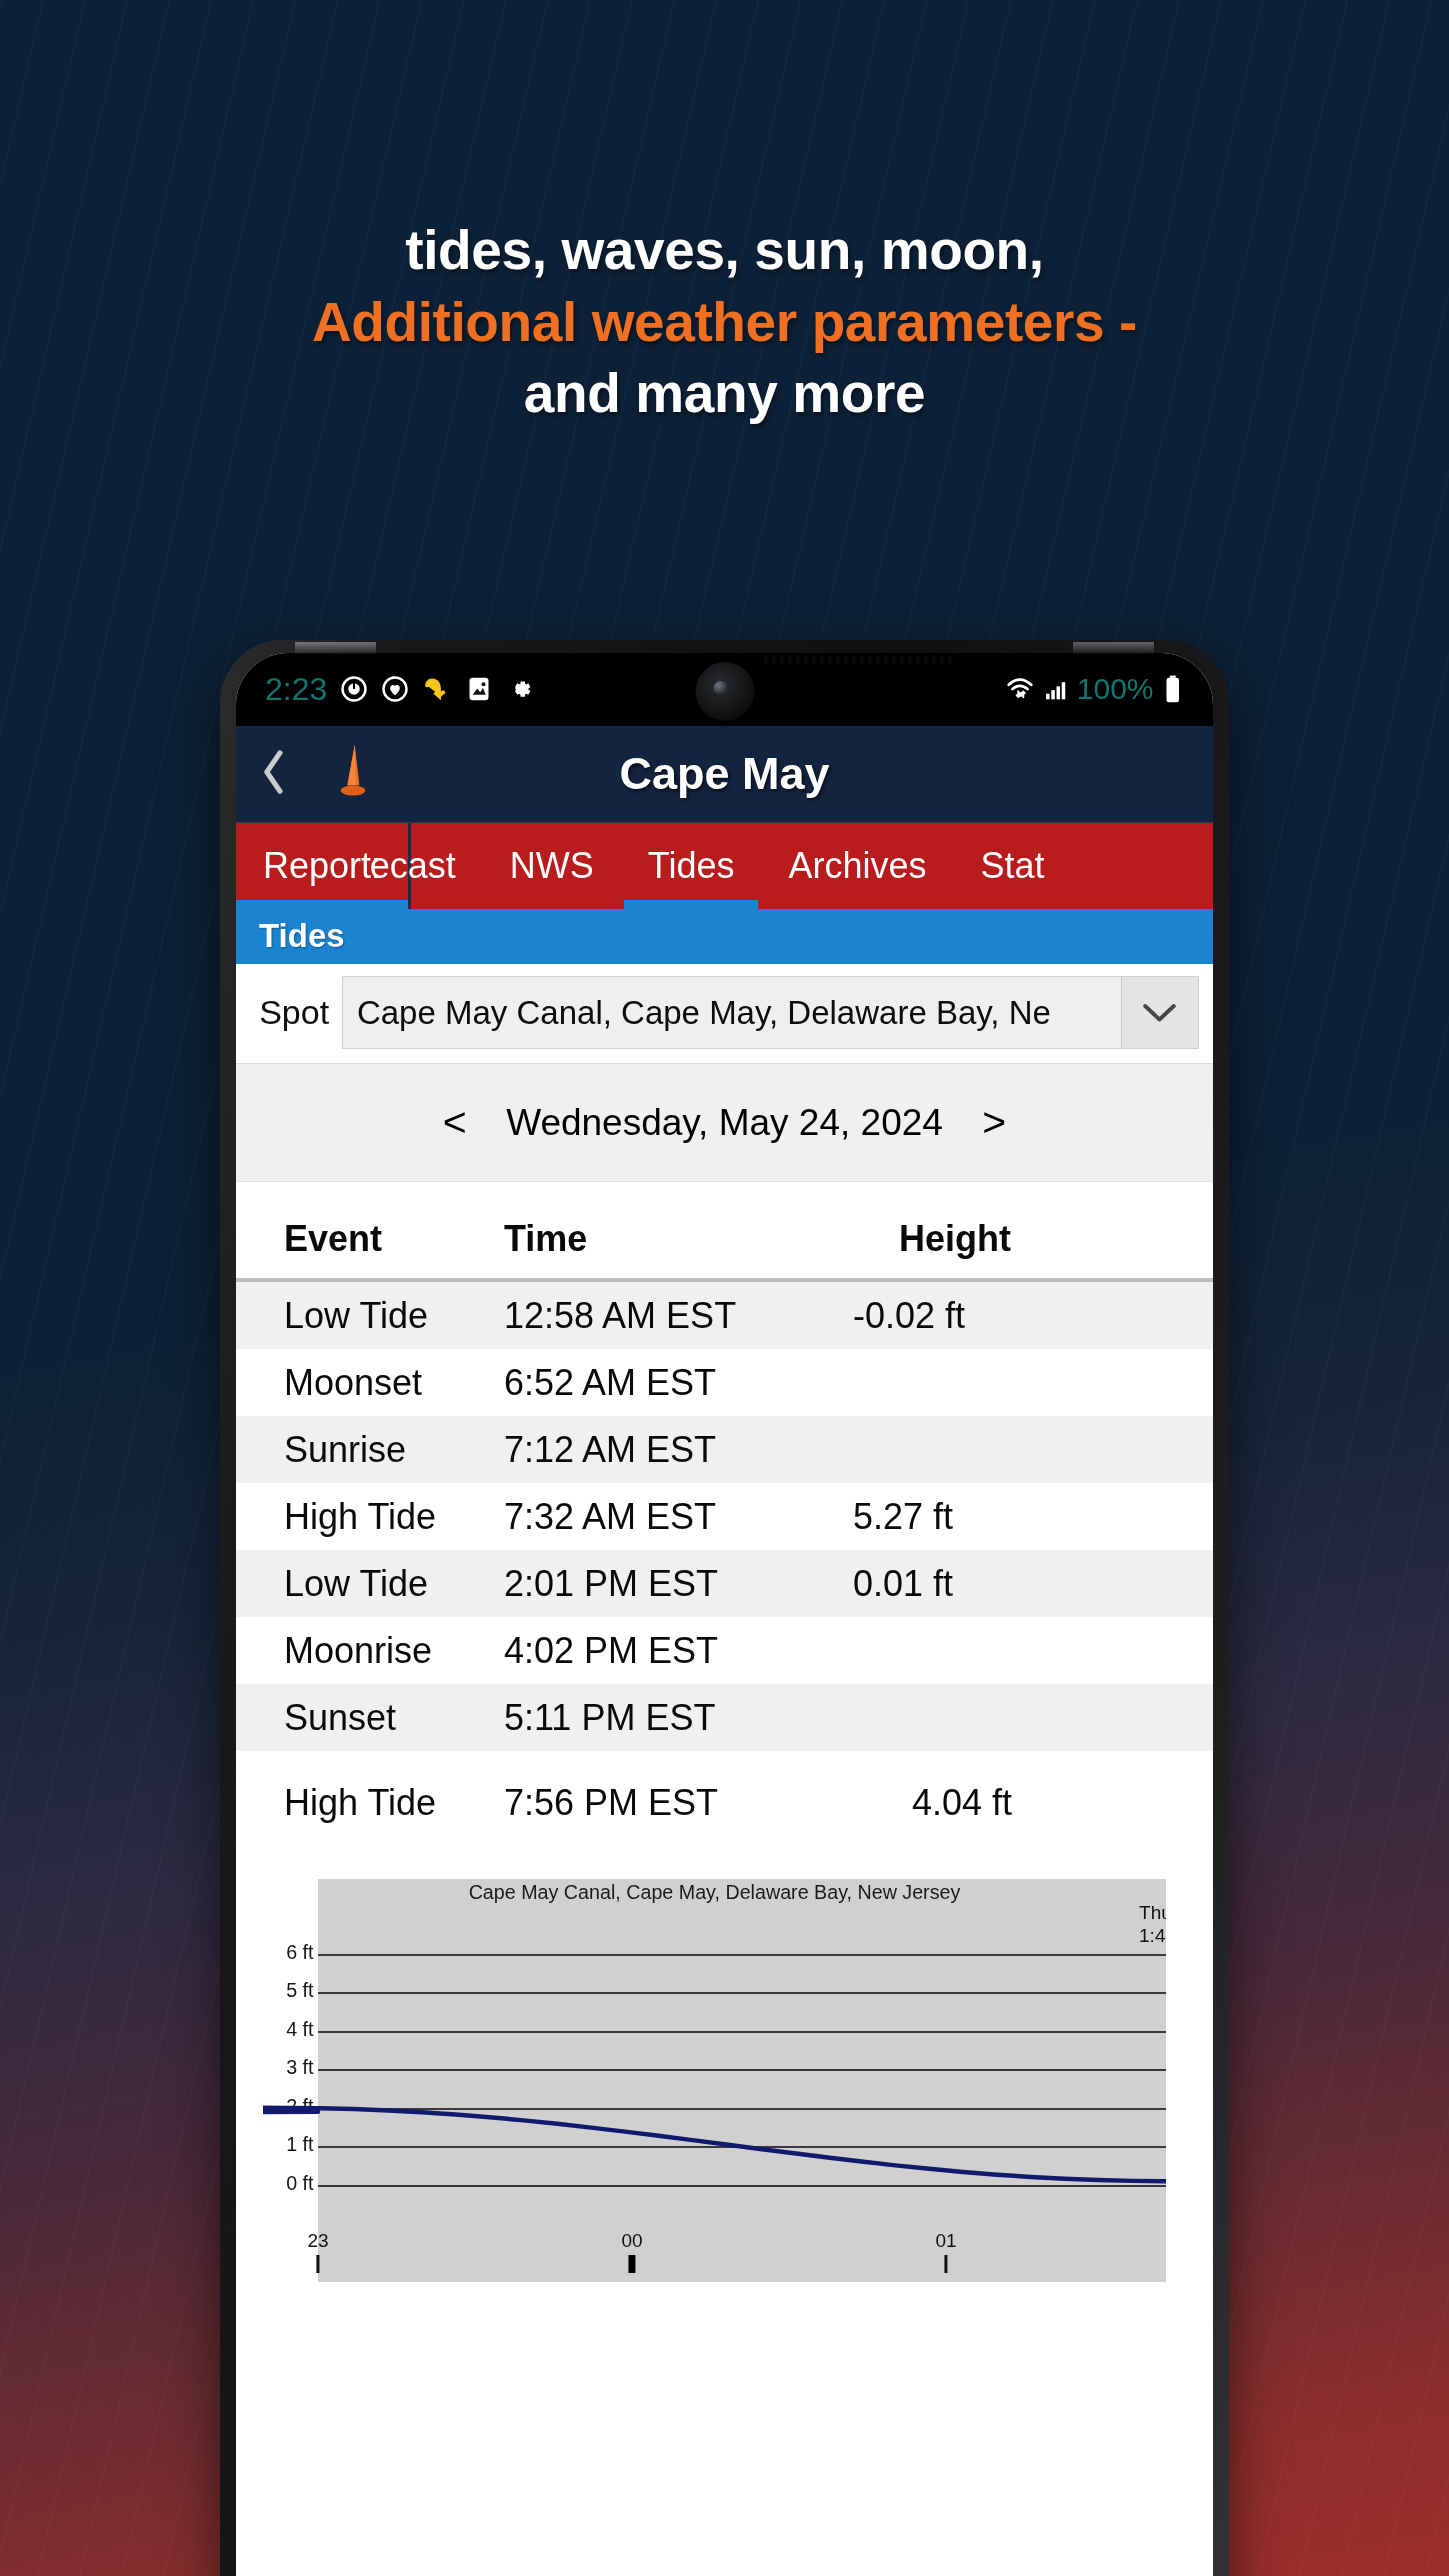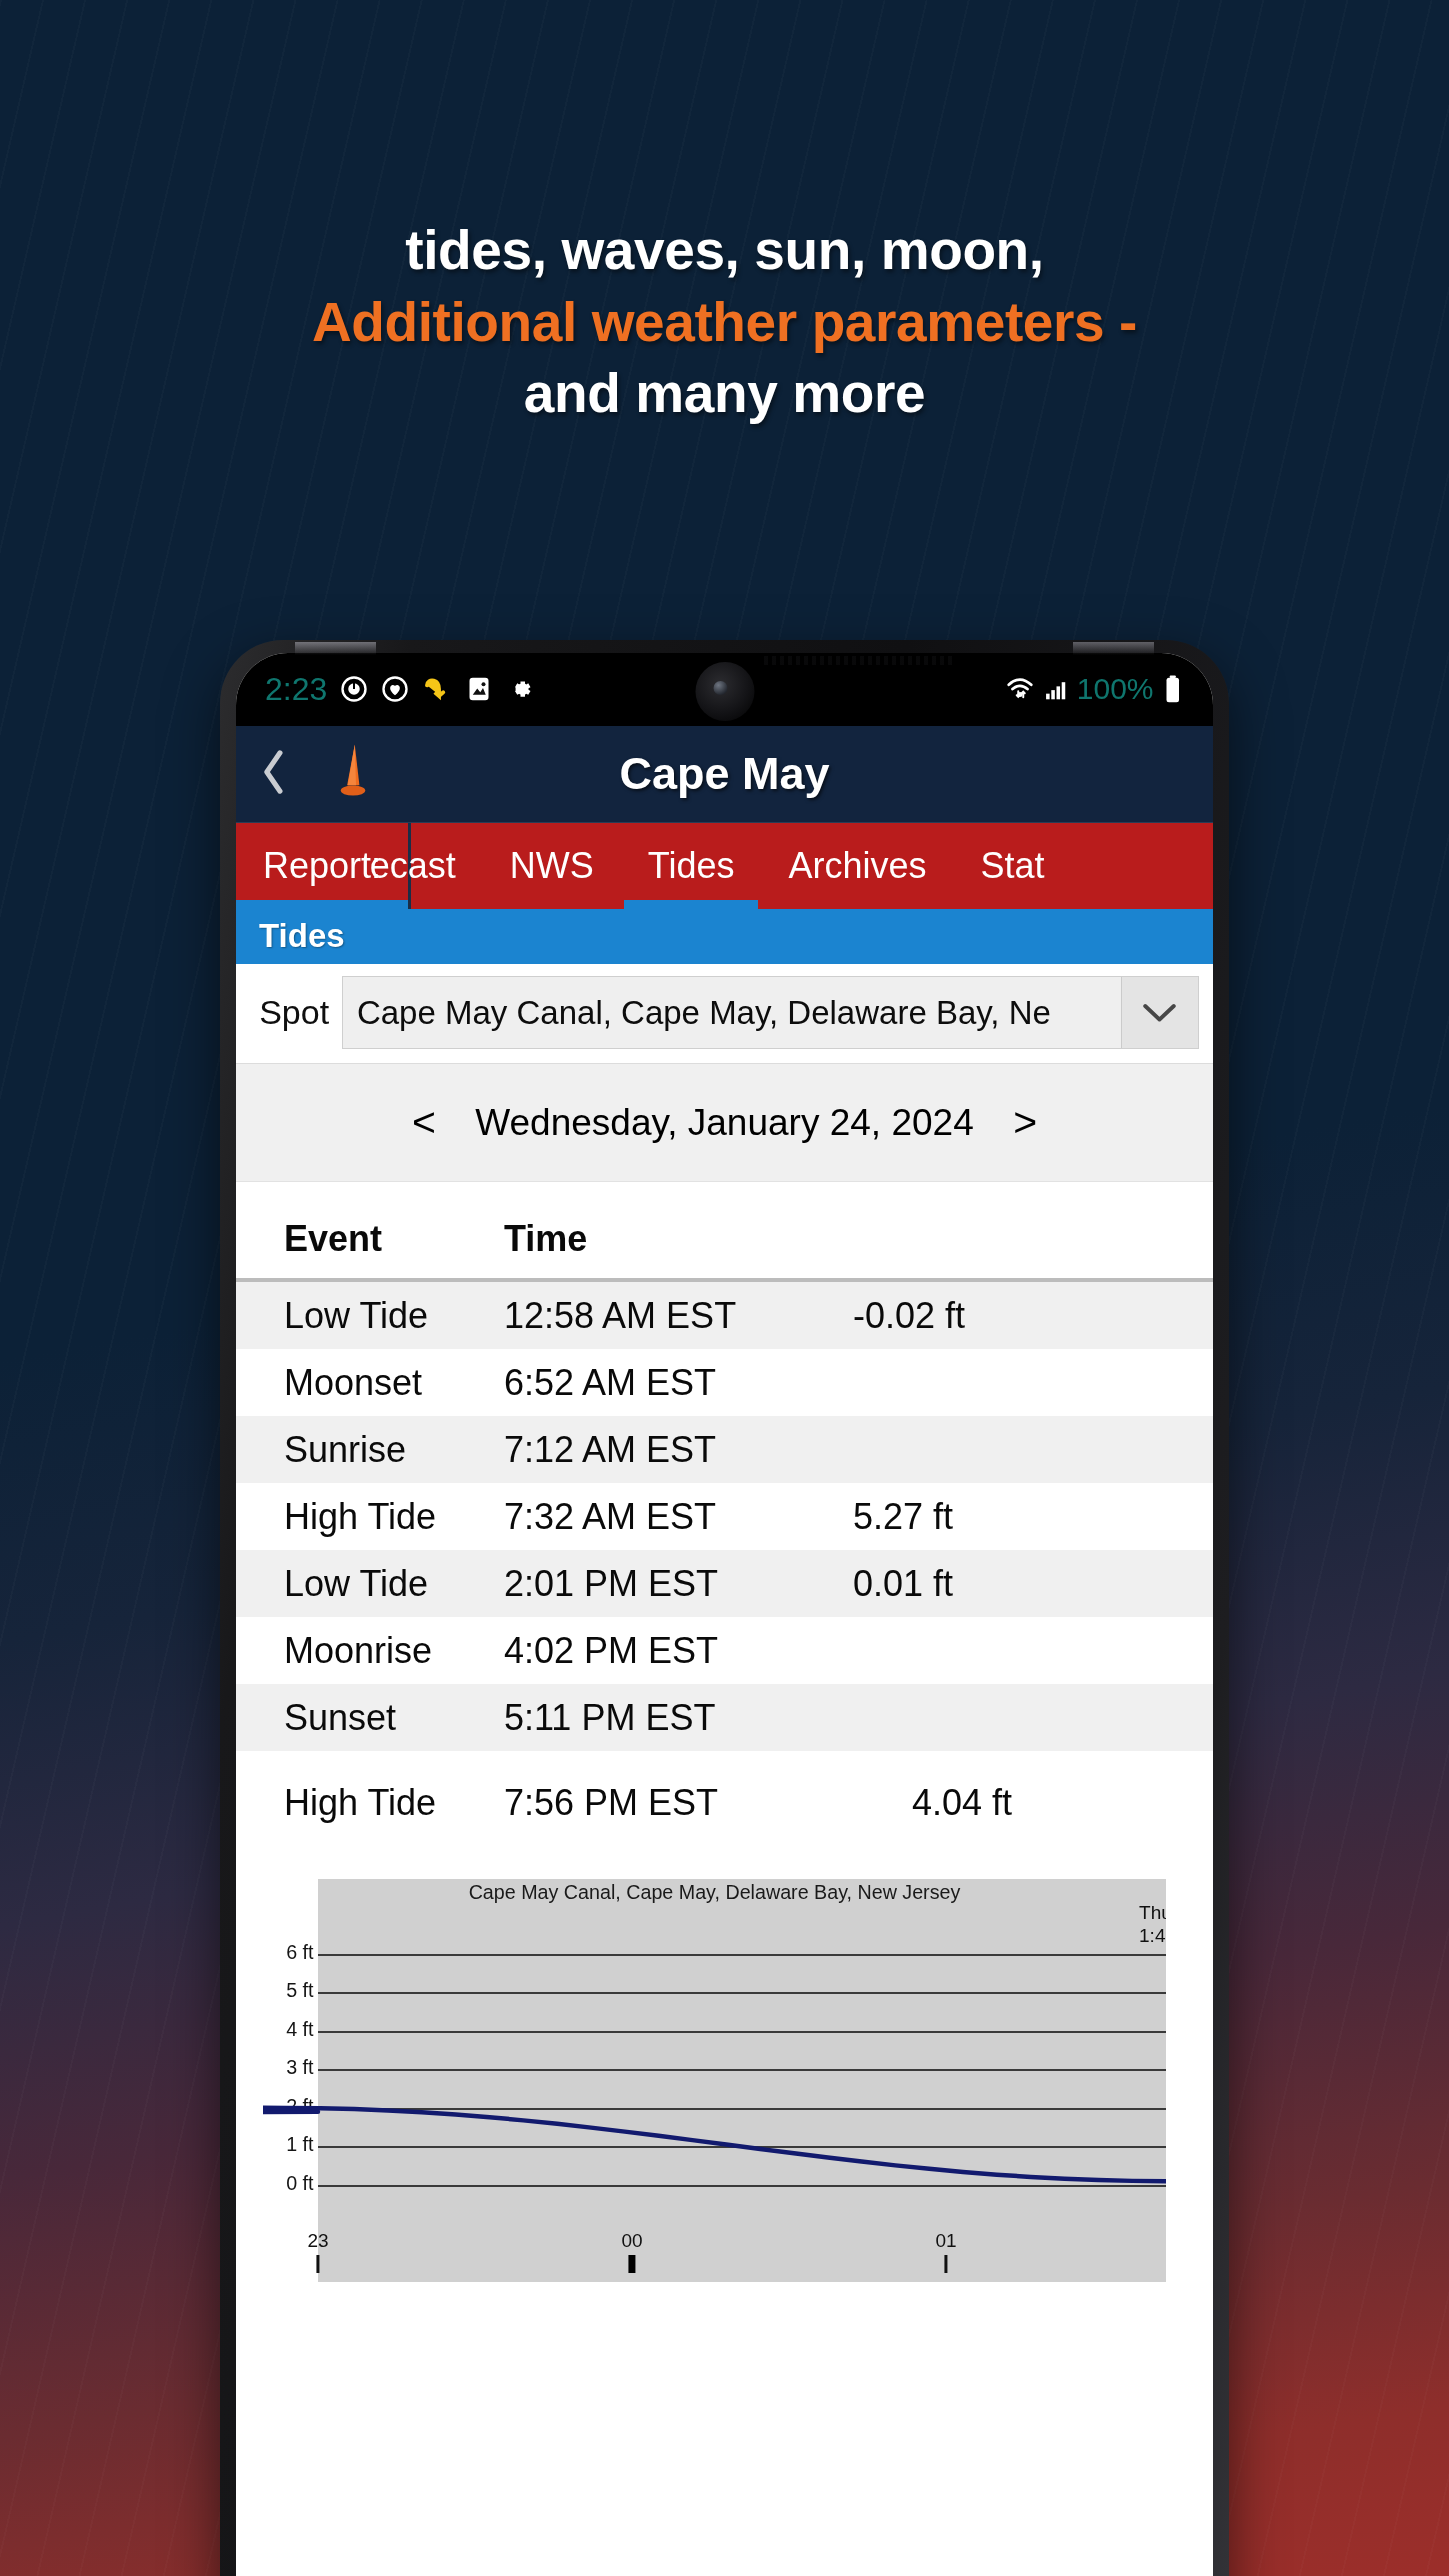--- a/index.html
+++ b/index.html
@@ -520,28 +520,29 @@
         <div id="spot-caret">
           <svg width="39" height="27" viewBox="0 0 30 20">
               <path d="M4 5 L15 15.4 L26 5" fill="none" stroke="#474747" stroke-width="3" stroke-linecap="round" stroke-linejoin="round"></path>
             </svg>
         </div>
       </div>
     </div>
 
     <div id="date-nav">
       <span class="date-arrow">&lt;</span>
-      <span id="date-text">Wednesday, January 24, 2024</span>
+      <span id="date-text">Wednesday, May 24, 2024</span>
       <span class="date-arrow">&gt;</span>
     </div>
 
     <div id="tide-table">
       <div class="trow head">
         <span class="c-event">Event</span>
         <span class="c-time">Time</span>
+        <span class="c-height">Height</span>
       </div>
 
       <div class="trow alt">
         <span class="c-event">Low Tide</span>
         <span class="c-time">12:58 AM EST</span>
         <span class="c-height">-0.02 ft</span>
       </div>
       <div class="trow">
         <span class="c-event">Moonset</span>
         <span class="c-time">6:52 AM EST</span>

